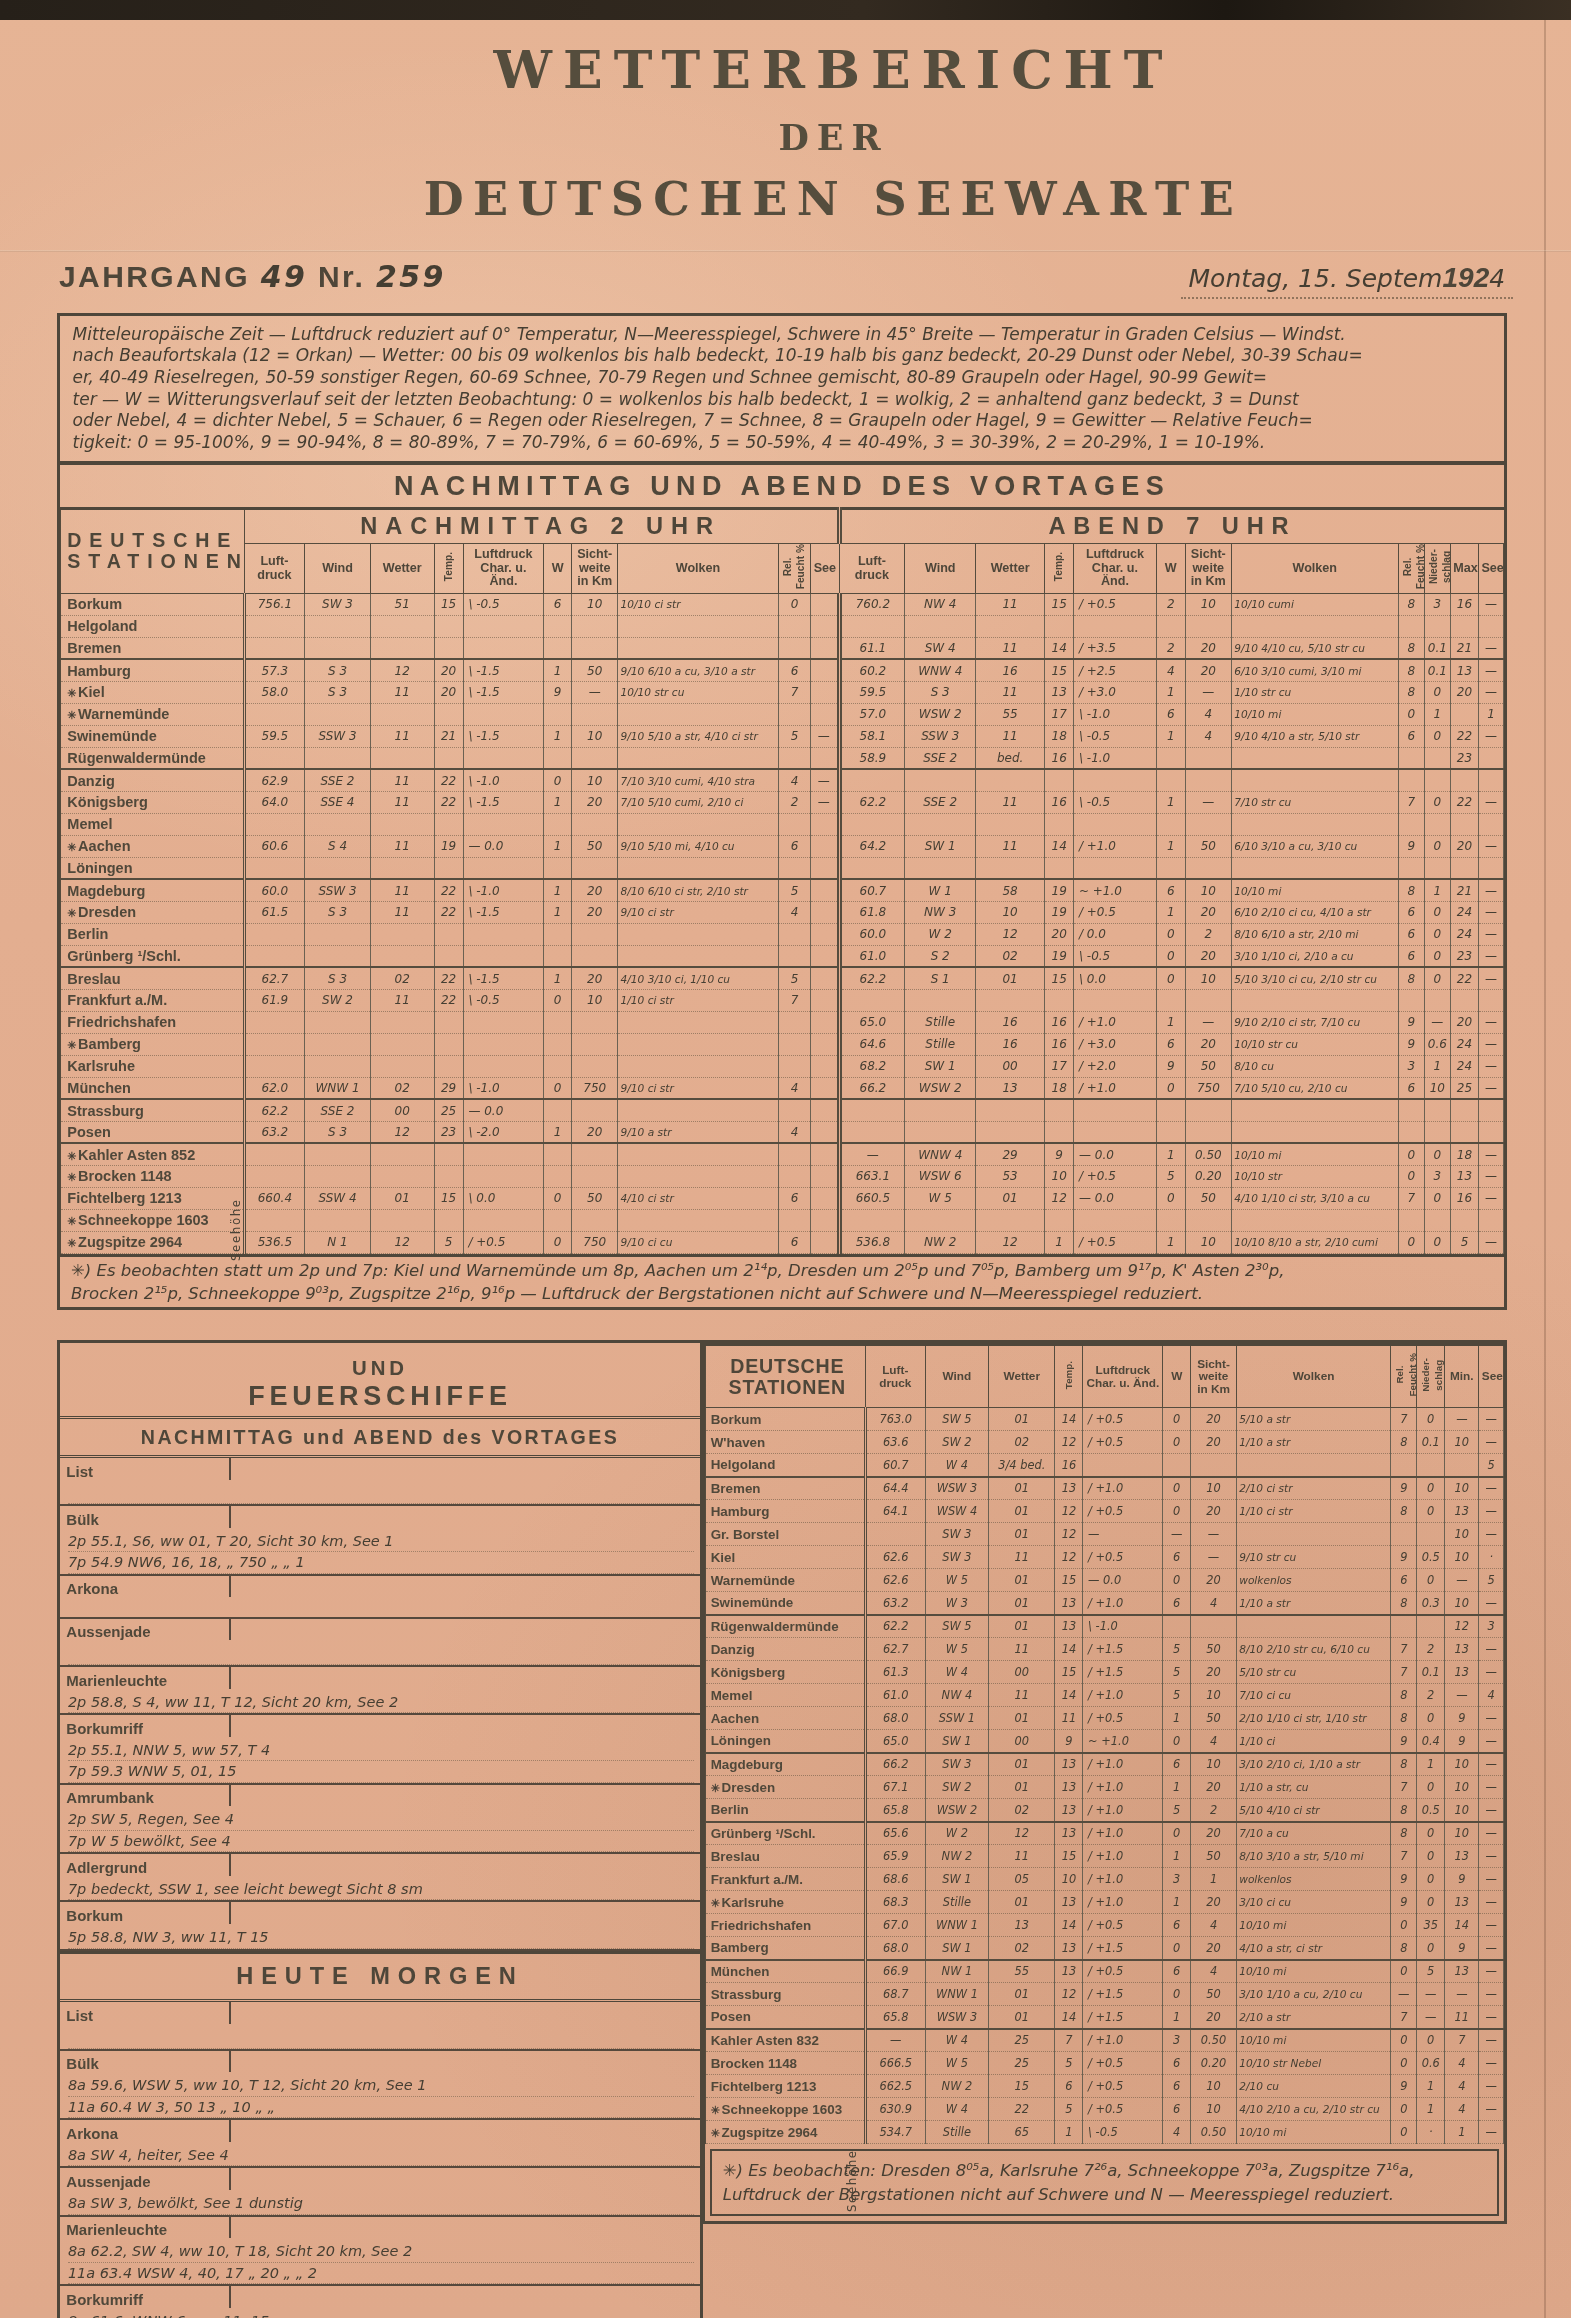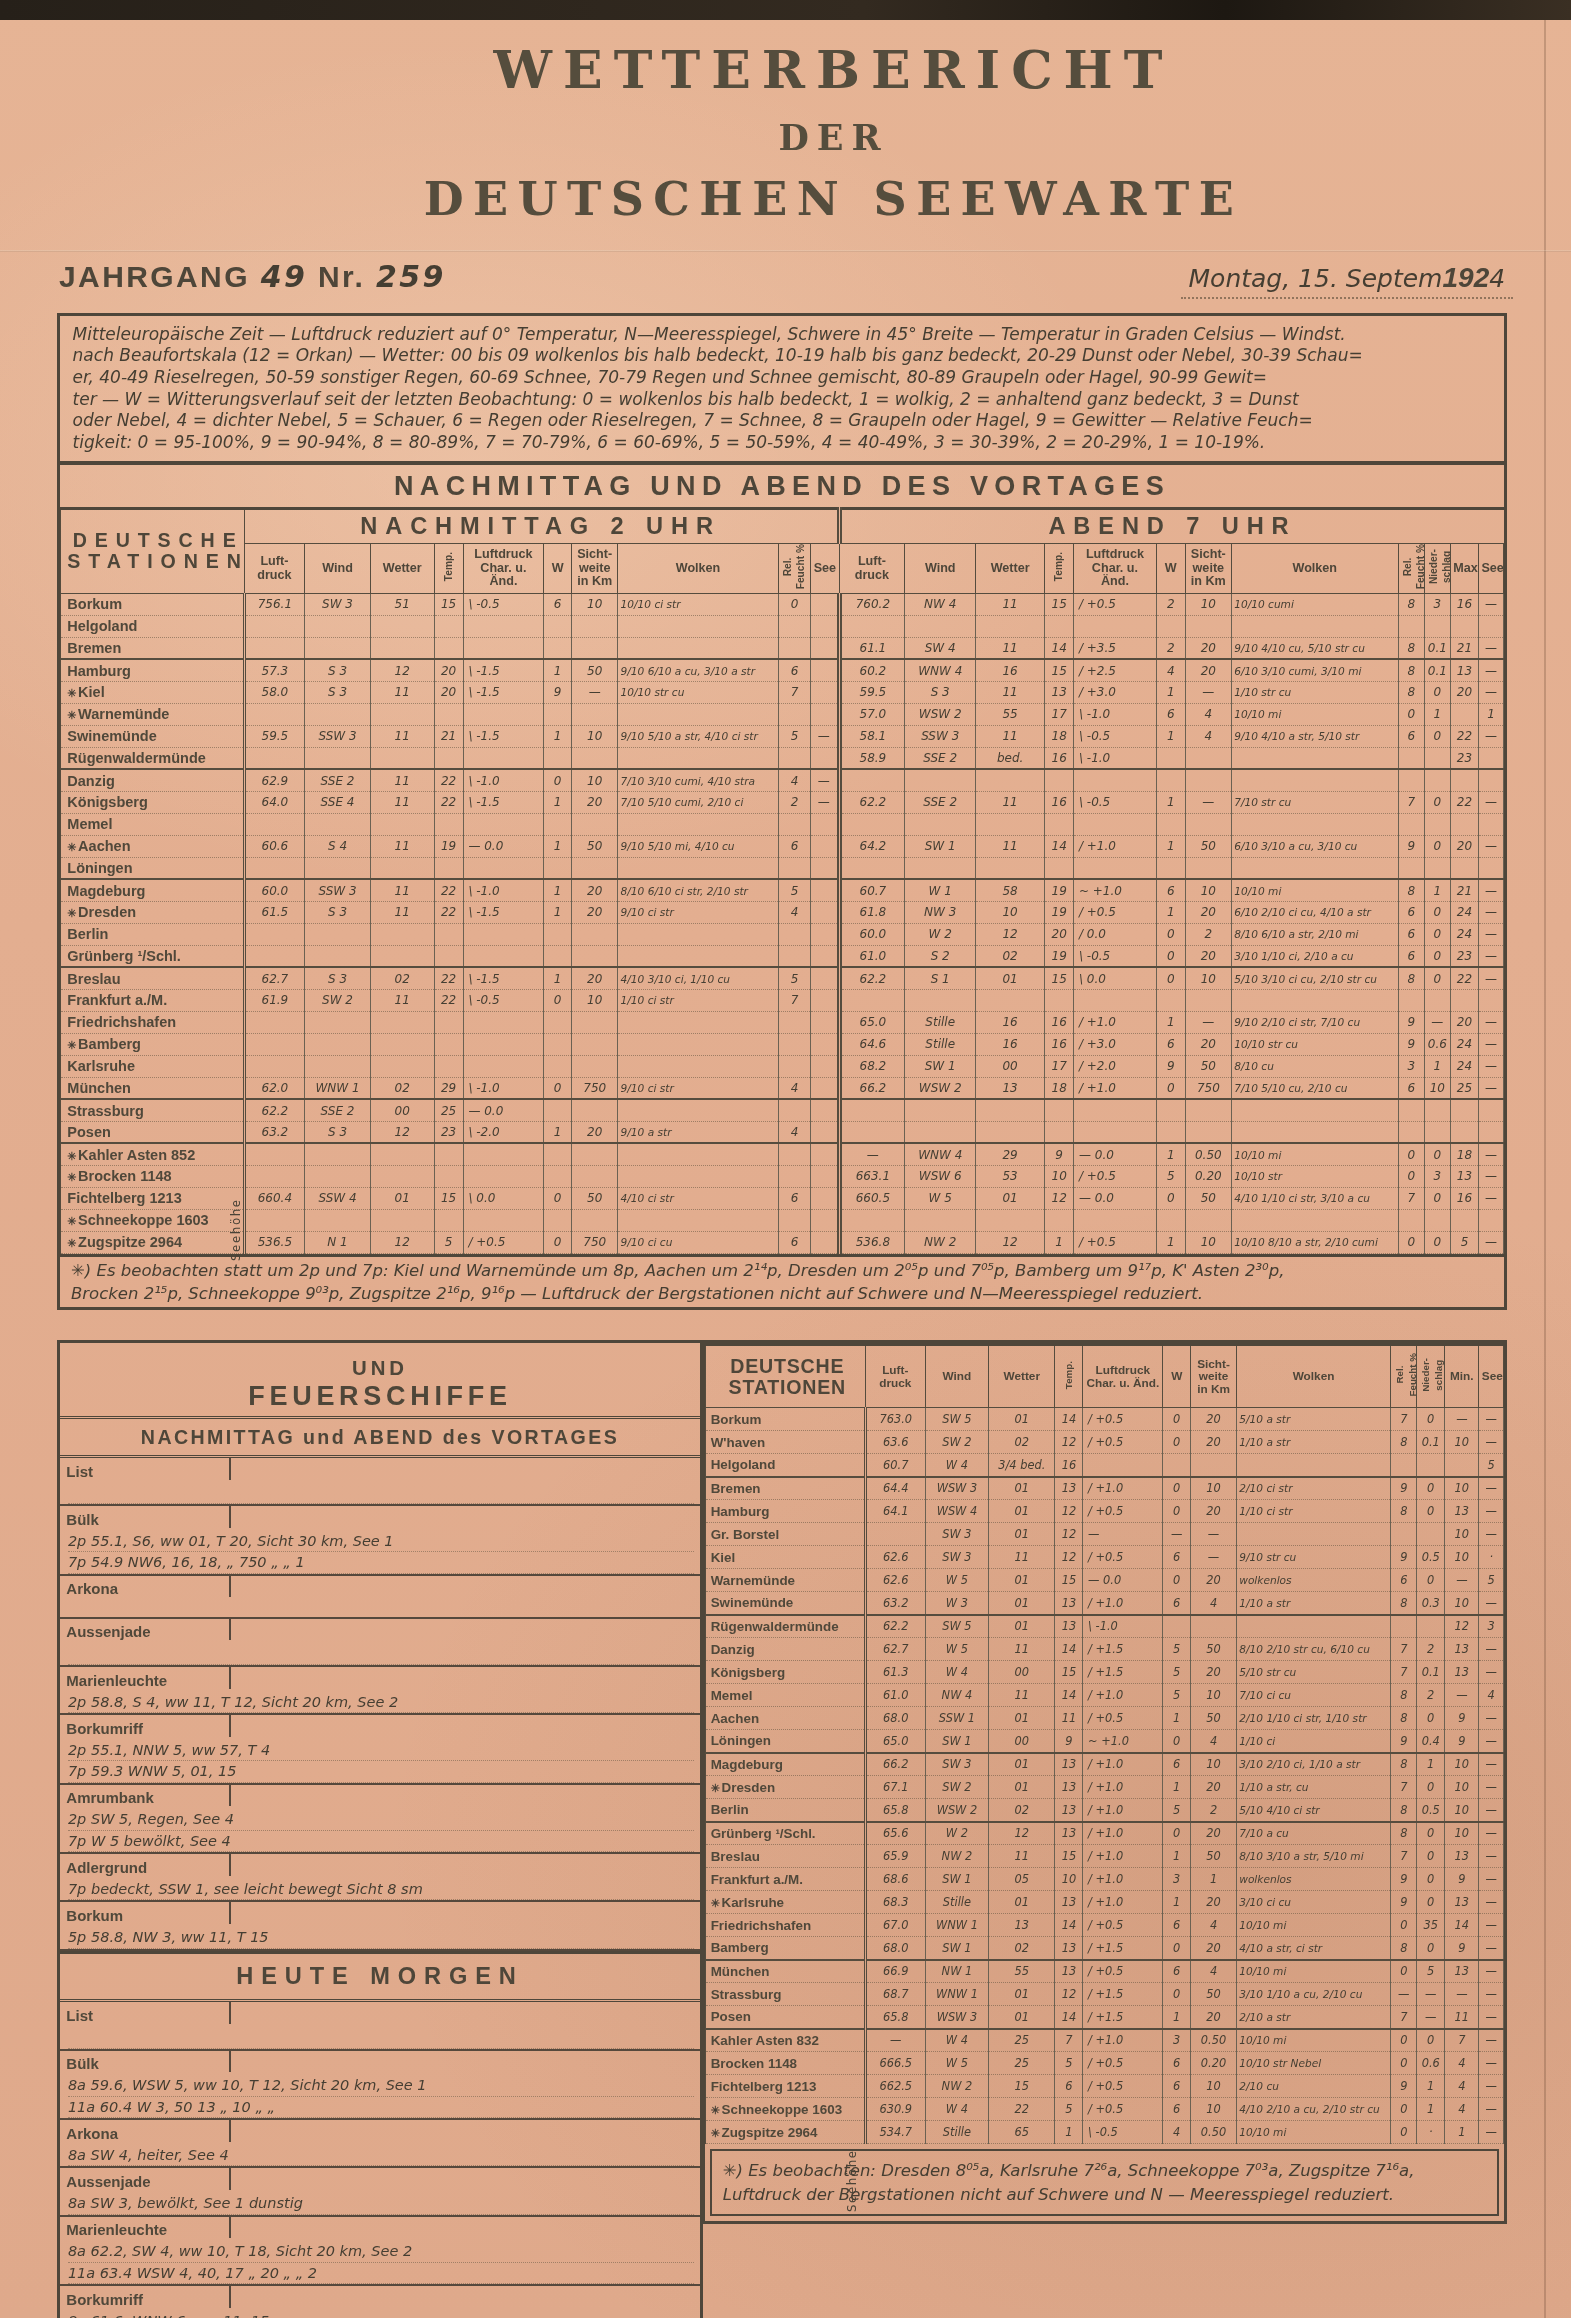--- a/index.html
+++ b/index.html
@@ -38,21 +38,21 @@
 
   
   .main-section{position:absolute;top:462px;left:57px;width:1450px;border:3.1px solid #4e463a;box-sizing:border-box;background:rgba(255,255,255,.0);}
   .main-title{text-align:center;font-size:27px;letter-spacing:6.3px;padding:6.3px 0 4.7px 0;}
   table{border-collapse:collapse;table-layout:fixed;width:100%;}
   .main-tbl th,.main-tbl td,.mor-tbl th,.mor-tbl td{padding:0 2.4px;overflow:hidden;white-space:nowrap;box-sizing:border-box;}
   .main-tbl{border-top:3.1px solid #4e463a;}
   .sec-row th{font-size:23.6px;letter-spacing:7.9px;font-family:"Liberation Sans",sans-serif;font-weight:bold;color:#4e4639;padding:3.1px 0;}
   .colhead th{border:1.6px solid #554c3e;font-family:"Liberation Sans",sans-serif;font-weight:bold;font-size:12.6px;line-height:13.4px;white-space:pre-line;height:49px;vertical-align:middle;text-align:center;color:#4e4639;}
   .colhead th.vhead{font-size:10.2px;}
-  .stahead{font-size:19.6px !important;letter-spacing:0.8px;text-align:right;padding-left:6.3px !important;line-height:21px !important;}
+  .stahead{font-size:19.6px !important;letter-spacing:0.8px;text-align:left;padding-left:6.3px !important;line-height:21px !important;}
   .main-tbl tbody th{border-left:1.6px solid #554c3e;border-right:3.1px double #554c3e;text-align:left;font-family:"Liberation Sans",sans-serif;font-weight:bold;font-size:14.5px;color:#50483a;padding-left:6.3px;}
   .main-tbl tbody td{border-right:1.6px solid #6b6152;font-size:12px;text-align:center;}
   .main-tbl tbody tr{height:22px;border-bottom:1.6px dotted rgba(100,85,65,.55);}
   .main-tbl tbody tr.group-end{border-bottom:2.7px solid #554c3e;}
   .main-tbl td.c-wolken,.mor-tbl td.c-wolken{text-align:left;font-size:10.6px;}
   .main-tbl td.c-char,.mor-tbl td.c-char{text-align:left;padding-left:4.7px;}
   td.sep{border-left:5.5px double #554c3e;}
   .star{font-style:normal;font-size:11px;margin-right:1.6px;color:#453f35;}
   .footnote{border-top:3.1px solid #4e463a;padding:2px 11px;font-size:16.5px;line-height:23px;}
   .seehoehe{position:absolute;font-size:11.8px;letter-spacing:1.6px;color:#4a4337;}

